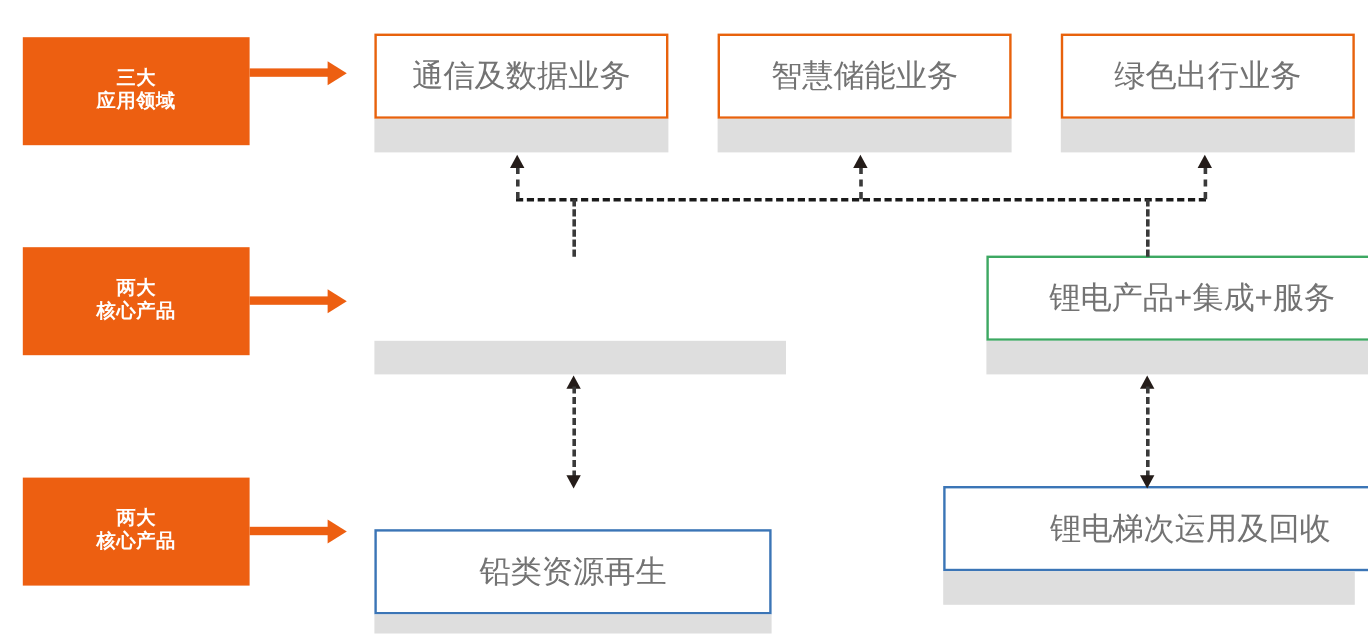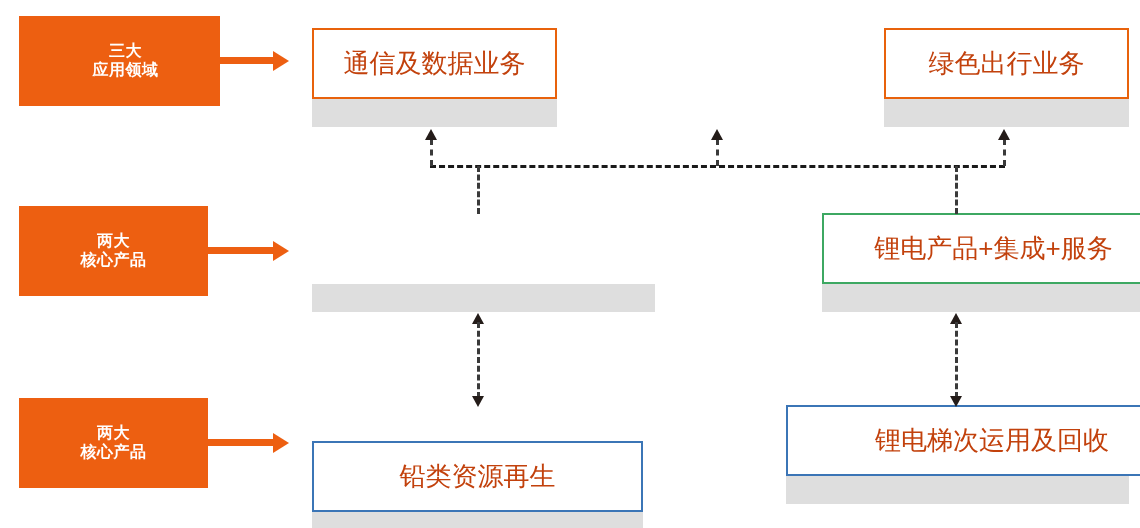--- a/index.html
+++ b/index.html
@@ -16,52 +16,56 @@
   
   .catarrow{position:absolute;height:7px;background:#ED5F11;}
   .catarrow:after{content:"";position:absolute;right:-15px;top:-6.5px;
        width:0;height:0;border-top:10px solid transparent;
        border-bottom:10px solid transparent;border-left:16px solid #ED5F11;}
 
   
   .nodewrap{position:absolute;}
   .node{position:absolute;left:0;top:0;background:#ffffff;
         display:flex;align-items:center;justify-content:center;
-        font-size:26px;color:#c2410c;box-sizing:border-box;white-space:nowrap;}
+        font-size:26px;color:#737373;box-sizing:border-box;white-space:nowrap;}
   .node.orange{border:2px solid #E8620C;}
   .node.green{border:2px solid #3DA862;}
   .node.blue{border:2px solid #3B75B6;}
   .shadow{position:absolute;left:0;background:#DEDEDE;}
 
   
   .vline{position:absolute;width:0;border-left:3px dashed #3a3a3a;}
   .hline{position:absolute;height:0;border-top:3px dashed #1a1a1a;}
   .arrowup{position:absolute;width:0;height:0;
         border-left:6px solid transparent;border-right:6px solid transparent;
         border-bottom:11px solid #241c19;}
   .arrowdown{position:absolute;width:0;height:0;
         border-left:6px solid transparent;border-right:6px solid transparent;
         border-top:11px solid #241c19;}
 </style>
 </head>
 <body>
 
 <div class="stage">
 
-  <div class="cat" style="left:19px;top:16px;width:189px;height:90px;padding-left:12px;">
+  <div class="cat" style="left:19px;top:31px;width:189px;height:90px;">
     <div>三大</div>
     <div>应用领域</div>
   </div>
   <div class="catarrow" style="left:208px;top:57px;width:66px;"></div>
 
   <div class="nodewrap" style="left:312px;top:28px;width:245px;height:99px;">
     <div class="node orange" style="width:245px;height:71px;">通信及数据业务</div>
     <div class="shadow" style="top:71px;width:245px;height:28px;"></div>
   </div>
 
+  <div class="nodewrap" style="left:598px;top:28px;width:245px;height:99px;">
+    <div class="node orange" style="width:245px;height:71px;">智慧储能业务</div>
+    <div class="shadow" style="top:71px;width:245px;height:28px;"></div>
+  </div>
 
   <div class="nodewrap" style="left:884px;top:28px;width:245px;height:99px;padding-left:12px;">
     <div class="node orange" style="width:245px;height:71px;">绿色出行业务</div>
     <div class="shadow" style="top:71px;width:245px;height:28px;"></div>
   </div>
 
   <div class="cat" style="left:19px;top:206px;width:189px;height:90px;">
     <div>两大</div>
     <div>核心产品</div>
   </div>

